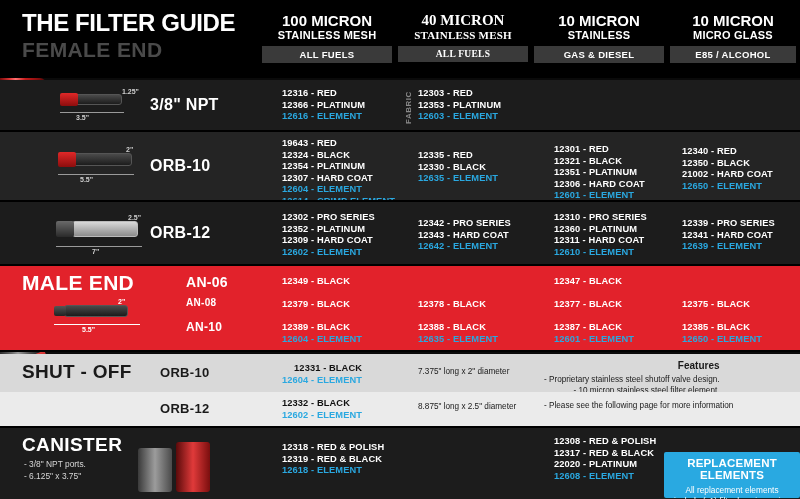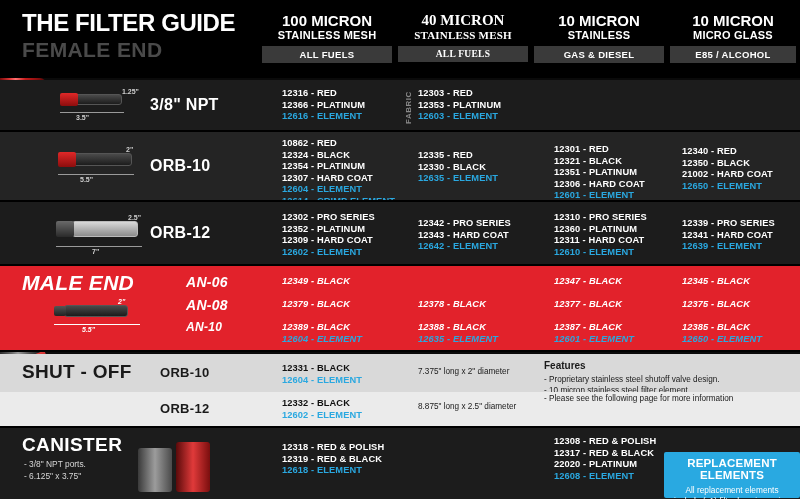--- a/index.html
+++ b/index.html
@@ -85,21 +85,21 @@
     position: absolute; left: 30px; top: 10px; width: 100px; height: 17px;
     background: linear-gradient(180deg,#4a4a4a,#141414); border-radius: 3px; border:1px solid #4e4e4e;
   }
   .shutoff-lever {
     position: absolute; left: 2px; top: 0px; width: 44px; height: 12px;
     background: linear-gradient(180deg,#e23a3a,#8c0d0d);
     transform: rotate(-22deg); transform-origin: left bottom; border-radius: 2px;
   }
 
   
-  .redband { background: #e2222b; font-style: italic; }
+  .redband { background: #e2222b; }
   .darkband { background: #1c1c1c; }
   .band2 { background: #242424; }
   .greyband { background: #d9d9d9; }
   .lightband { background: #ebebeb; }
 
   .sep { position: absolute; background: #000; height: 2px; width: 800px; }
 
   
   .features {
     position: absolute; color: #1a1a1a; font-size: 8.2px; line-height: 11px;
@@ -192,21 +192,21 @@
       <div class="filterbody" style="left:14px;top:1px;width:60px;height:13px;"></div>
       <div class="filtercap" style="left:0px;top:0px;width:18px;height:15px;"></div>
     </div>
     <div class="dimtext" style="left:126px;top:14px;">2"</div>
     <div class="dimline" style="left:58px;top:42px;width:76px;height:1px;"></div>
     <div class="dimtext" style="left:80px;top:44px;">5.5"</div>
 
     <div class="rowlabel" style="left:150px;top:25px;">ORB-10</div>
 
     <div class="cell" style="left:282px;top:6px;">
-      <div>10862 - RED</div>
+      <div>19643 - RED</div>
       <div>12324 - BLACK</div>
       <div>12354 - PLATINUM</div>
       <div>12307 - HARD COAT</div>
       <div class="el">12604 - ELEMENT</div>
       <div class="crimp">12614 - CRIMP ELEMENT</div>
     </div>
     <div class="cell" style="left:418px;top:18px;">
       <div>12335 - RED</div>
       <div>12330 - BLACK</div>
       <div class="el">12635 - ELEMENT</div>
@@ -274,25 +274,22 @@
     <div class="dimline" style="left:54px;top:58px;width:86px;height:1px;background:#fff;"></div>
     <div class="dimtext" style="left:82px;top:60px;color:#fff;">5.5"</div>
 
     <div class="rowlabel" style="left:186px;top:8px;font-size:14px;">AN-06</div>
     <div class="cell" style="left:282px;top:10px;">
       <div>12349 - BLACK</div>
     </div>
     <div class="cell" style="left:554px;top:10px;">
       <div>12347 - BLACK</div>
     </div>
-    <div class="cell" style="left:682px;top:10px;">
-      <div>12345 - BLACK</div>
-    </div>
-
-    <div class="rowlabel" style="left:186px;top:31px;font-size:14px;">AN-08</div>
+
+    <div class="rowlabel" style="left:186px;top:31px;font-size:10px;">AN-08</div>
     <div class="cell" style="left:282px;top:33px;">
       <div>12379 - BLACK</div>
     </div>
     <div class="cell" style="left:418px;top:33px;">
       <div>12378 - BLACK</div>
     </div>
     <div class="cell" style="left:554px;top:33px;">
       <div>12377 - BLACK</div>
     </div>
     <div class="cell" style="left:682px;top:33px;">
@@ -312,21 +309,21 @@
       <div>12387 - BLACK</div>
       <div class="el">12601 - ELEMENT</div>
     </div>
     <div class="cell" style="left:682px;top:56px;">
       <div>12385 - BLACK</div>
       <div class="el">12650 - ELEMENT</div>
     </div>
   </div>
   <div class="sep" style="top:350px;"></div>
 
-  <div class="row greyband" style="top:354px; height:38px;">
+  <div class="row greyband" style="top:354px; height:38px;text-align:right;">
     <div class="rowlabel" style="left:22px;top:7px;font-size:19px;color:#1a1a1a;">SHUT - OFF</div>
     <div class="rowlabel" style="left:160px;top:11px;font-size:13px;color:#1a1a1a;">ORB-10</div>
     <div class="cell" style="left:282px;top:9px;color:#111;">
       <div>12331 - BLACK</div>
       <div class="el">12604 - ELEMENT</div>
     </div>
     <div class="features" style="left:418px;top:12px;font-weight:normal;">7.375" long x 2" diameter</div>
 
     <div class="features" style="left:544px;top:6px;">
       <div class="ftitle">Features</div>
@@ -335,21 +332,21 @@
     </div>
   </div>
 
   <div class="row lightband" style="top:392px; height:34px;">
     <div class="rowlabel" style="left:160px;top:9px;font-size:13px;color:#1a1a1a;">ORB-12</div>
     <div class="cell" style="left:282px;top:6px;color:#111;">
       <div>12332 - BLACK</div>
       <div class="el">12602 - ELEMENT</div>
     </div>
     <div class="features" style="left:418px;top:9px;font-weight:normal;">8.875" long x 2.5" diameter</div>
-    <div class="features" style="left:544px;top:1px;">
+    <div class="features" style="left:544px;top:8px;">
       <div>- Please see the following page for more information</div>
     </div>
   </div>
   <div class="sep" style="top:426px;"></div>
 
   <div class="row darkband" style="top:428px; height:71px;">
     <div class="canister-title" style="left:22px;top:6px;">CANISTER</div>
     <div class="canister-sub" style="left:24px;top:30px;">- 3/8" NPT ports.</div>
     <div class="canister-sub" style="left:24px;top:42px;">- 6.125" x 3.75"</div>
 

